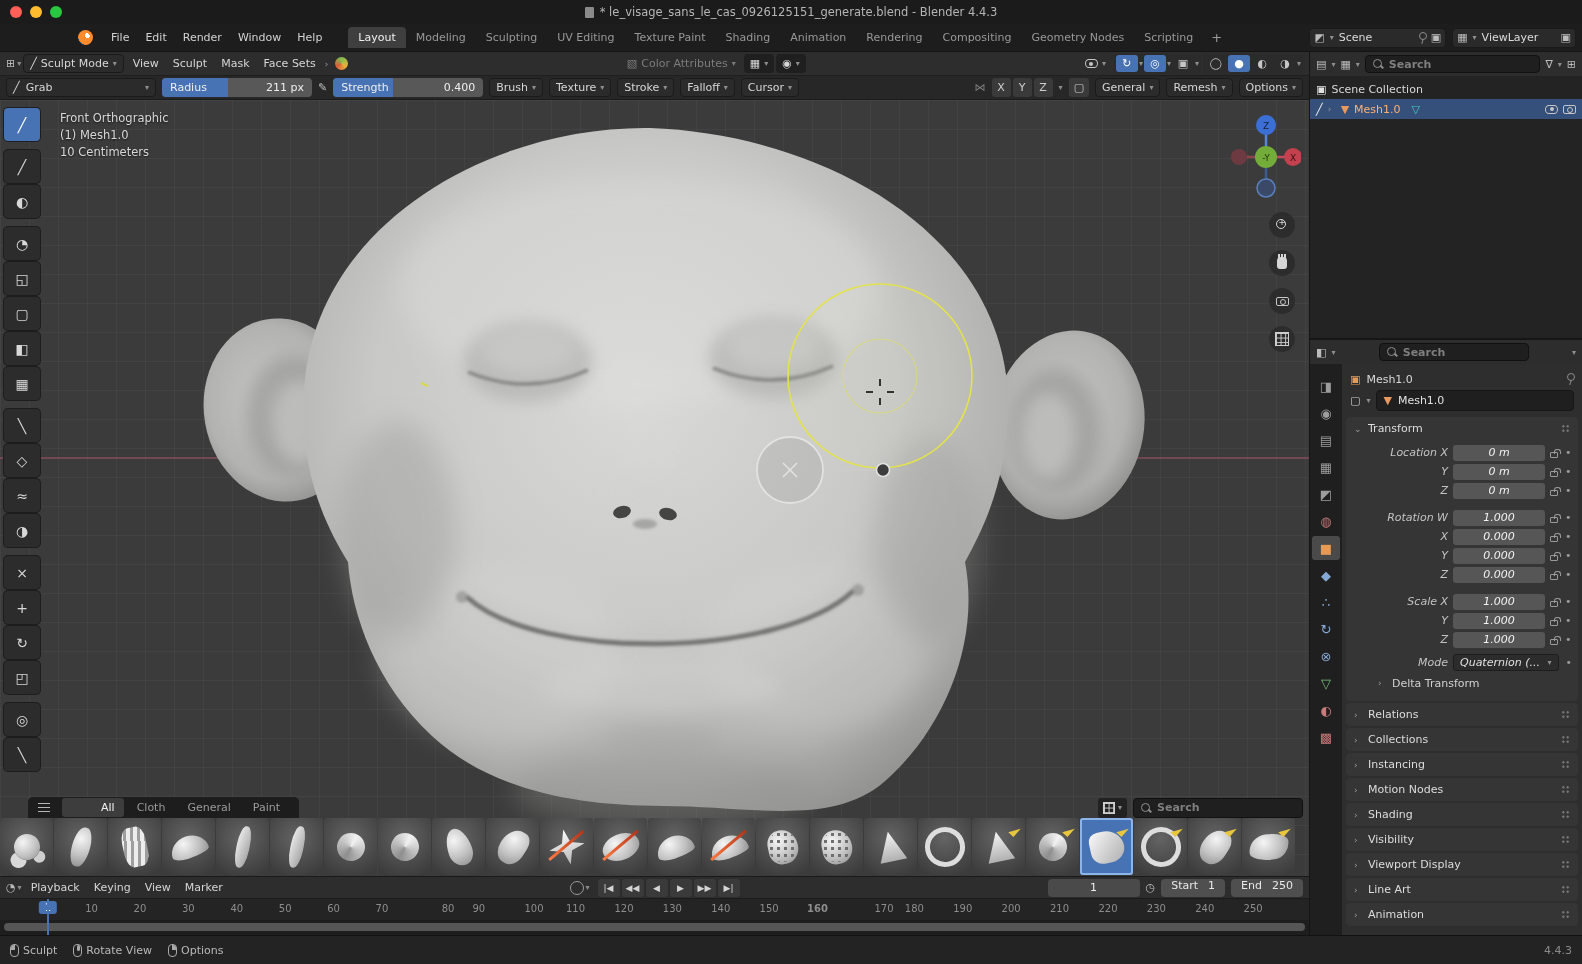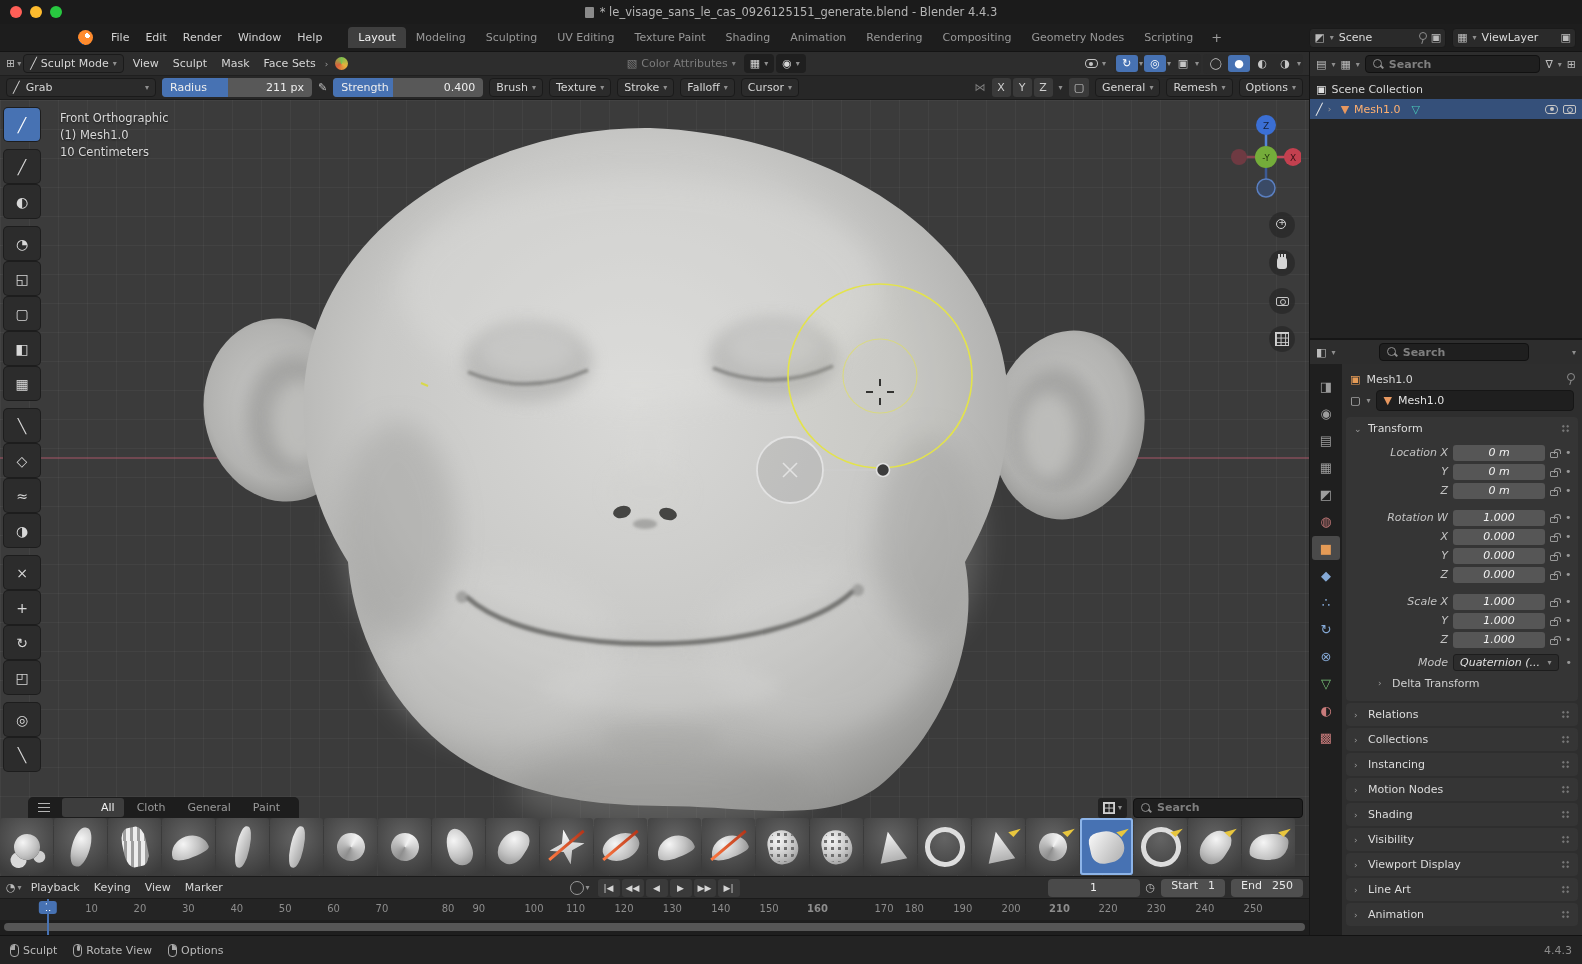--- a/index.html
+++ b/index.html
@@ -645,21 +645,21 @@
           <div class="tick" style="left: 575.56px;"><span>110</span></div>
           <div class="tick" style="left: 623.96px;"><span>120</span></div>
           <div class="tick" style="left: 672.36px;"><span>130</span></div>
           <div class="tick" style="left: 720.76px;"><span>140</span></div>
           <div class="tick" style="left: 769.16px;"><span>150</span></div>
           <div class="tick" style="left: 817.56px; font-weight: bold;"><span>160</span></div>
           <div class="tick" style="left: 884px;"><span>170</span></div>
           <div class="tick" style="left: 914.36px;"><span>180</span></div>
           <div class="tick" style="left: 962.76px;"><span>190</span></div>
           <div class="tick" style="left: 1011.16px;"><span>200</span></div>
-          <div class="tick" style="left: 1059.56px; font-weight: bold;"><span>210</span></div>
+          <div class="tick" style="left: 1059.56px;"><span>210</span></div>
           <div class="tick" style="left: 1107.96px;"><span>220</span></div>
           <div class="tick" style="left: 1156.36px;"><span>230</span></div>
           <div class="tick" style="left: 1204.76px;"><span>240</span></div>
           <div class="tick" style="left: 1253.16px;"><span>250</span></div>
         </div>
       <div id="playhead"></div>
     </div>
     <div id="tl-scroll">
       <div class="thumb"></div>
       <div class="ph2"></div>

